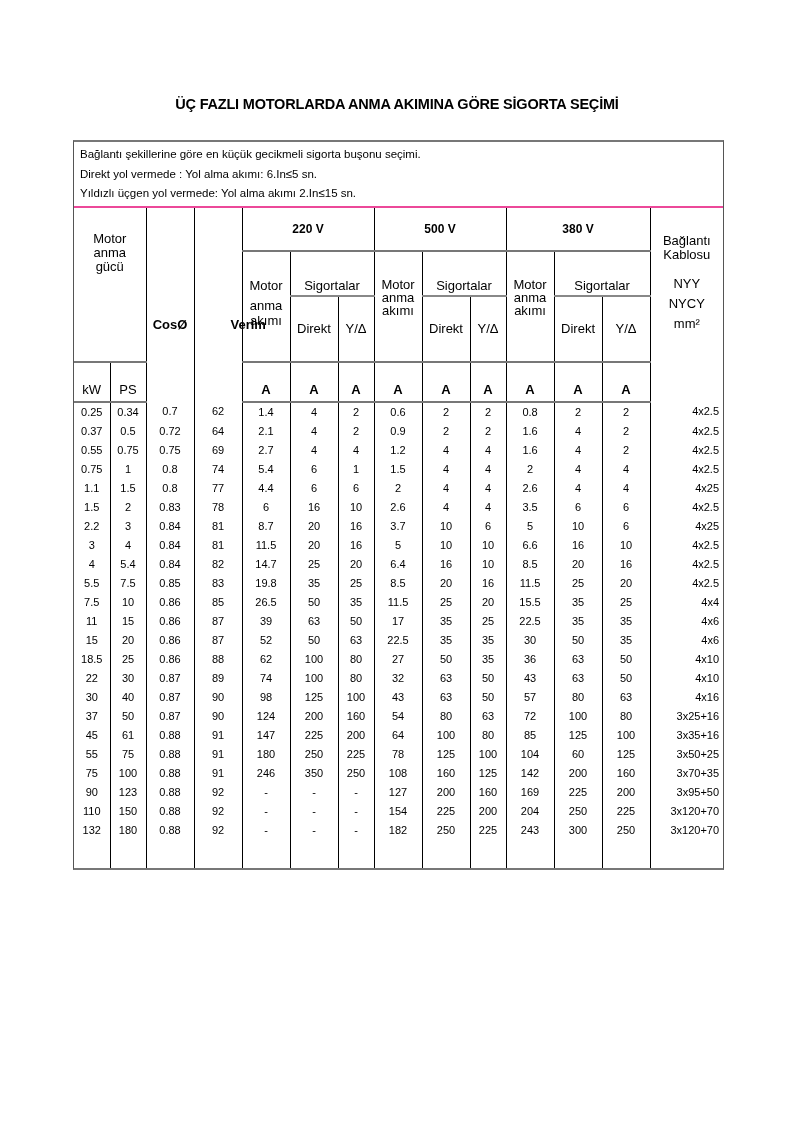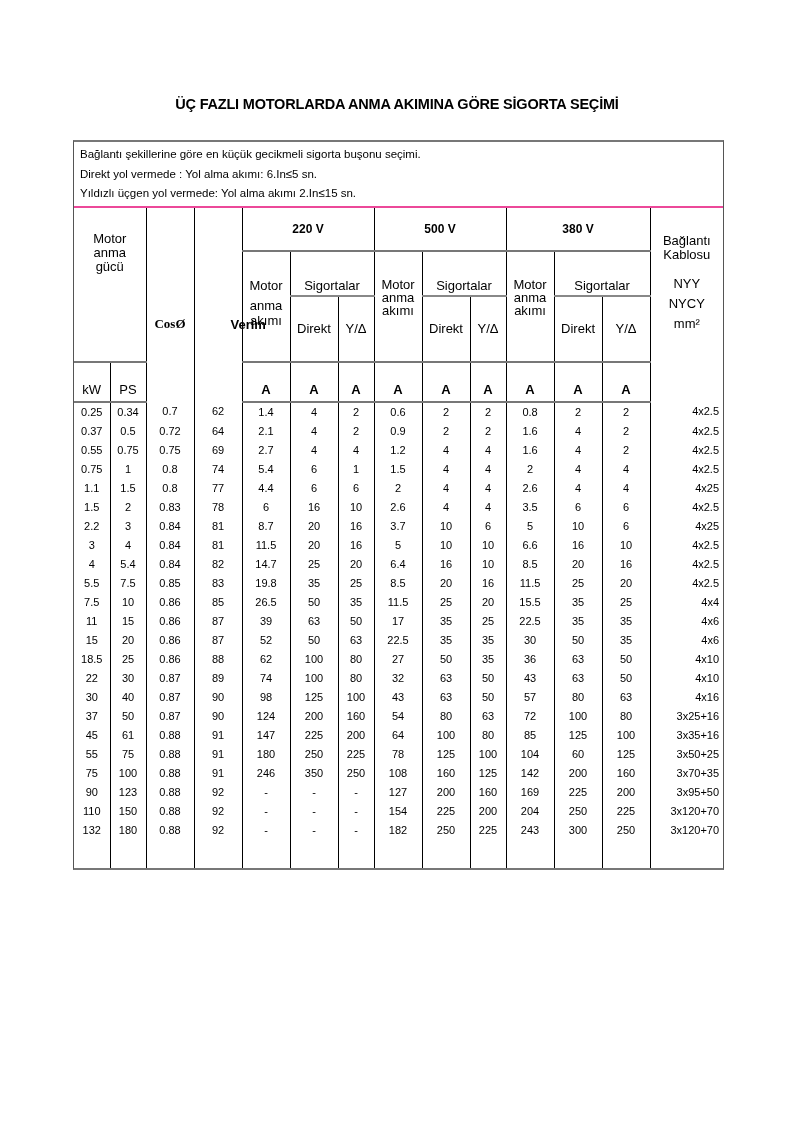--- a/index.html
+++ b/index.html
@@ -45,21 +45,21 @@
         <col style="width:48px">
         <col style="width:36px">
       <col style="width:48px">
         <col style="width:48px">
         <col style="width:48px">
       <col style="width:73px">
     </colgroup>
     <tbody class="hdr">
       <tr style="height:43px">
         <td colspan="2" rowspan="3" class="hline" style="padding-top:24px; line-height:14px;"><span style="display:inline-block;width:40px;">Motor anma gücü</span></td>
-        <td rowspan="4" style="vertical-align:bottom; padding-bottom:70px;font-family:Liberation Serif, serif;" class="hbold">CosØ</td>
+        <td rowspan="4" style="vertical-align:bottom; padding-bottom:70px;" class="hbold">CosØ</td>
         <td rowspan="4" style="vertical-align:bottom; padding-bottom:70px;padding-left:36px;" class="hbold">Verim</td>
         <td colspan="3" class="hbold hline" style="vertical-align:middle; font-size:12px;">220 V</td>
         <td colspan="3" class="hbold hline" style="vertical-align:middle; font-size:12px;">500 V</td>
         <td colspan="3" class="hbold hline" style="vertical-align:middle; font-size:12px;">380 V</td>
         <td rowspan="4" style="padding-top:22px; line-height:20px;">
           <div style="line-height:14px; width:56px; margin:4px auto;">Bağlantı Kablosu</div>
           <div style="margin-top:12px;">NYY</div>
           <div>NYCY</div>
           <div>mm²</div>
         </td>

